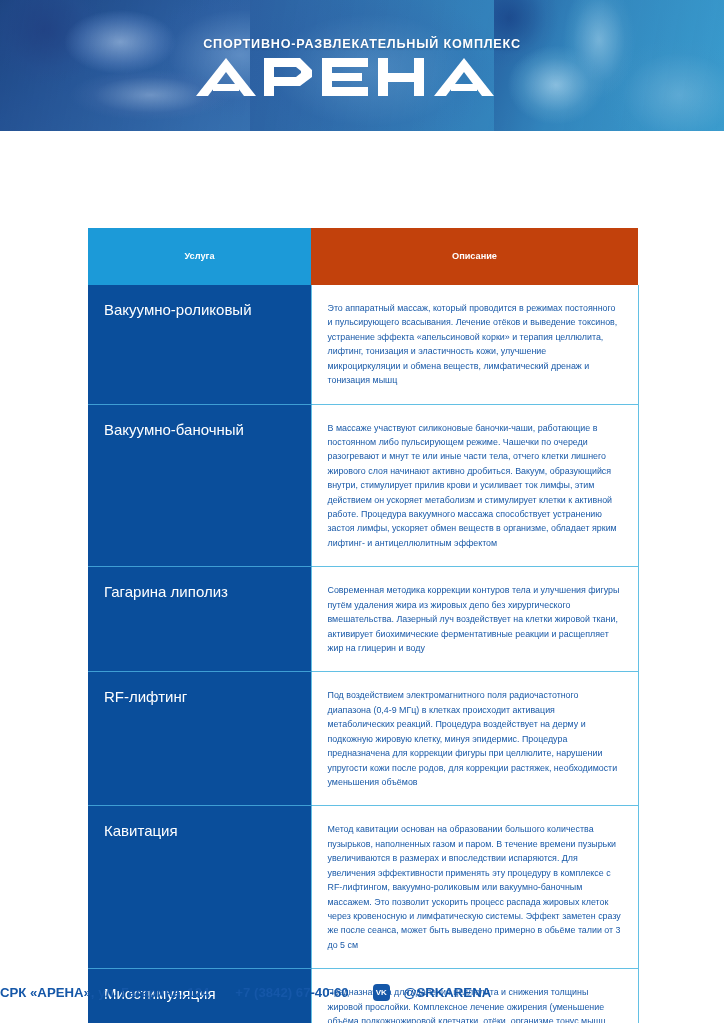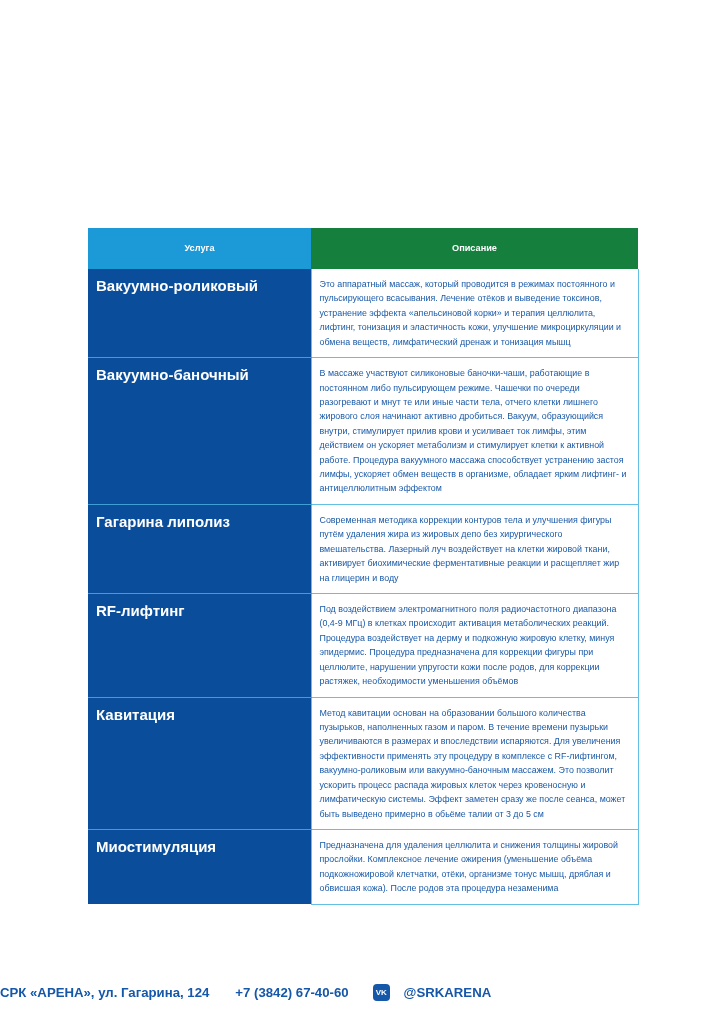--- a/index.html
+++ b/index.html
@@ -115,43 +115,43 @@
   
   .svc-table {
     position: absolute;
     left: 88px;
     top: 228px;
     width: 550px;
     border-collapse: collapse;
     table-layout: fixed;
   }
   .svc-table th, .svc-table td {
-    padding: 8px;
+    padding: 16px;
     vertical-align: top;
   }
   col.col-service { width: 223px; }
   col.col-desc    { width: 327px; }
 
   .th-cell {
     background: #1c9ad8;
     color: #ffffff;
     font-size: 9.2px;
     font-weight: bold;
     text-align: center;
     height: 25px;
     line-height: 25px;
     vertical-align: middle;
   }
-  .th-cell.th-desc { background: #15803d; }
+  .th-cell.th-desc { background: #c2410c; }
 
   .svc-cell {
     background: #0a4e9b;
     color: #ffffff;
     font-size: 15px;
-    font-weight: bold;
+    font-weight: normal;
     padding: 0 0 0 20px;
     vertical-align: middle;
     border-bottom: 1px solid #3f9ed4;
     line-height: 1.2;
   }
   .desc-cell {
     background: #ffffff;
     color: #1a5aa8;
     font-size: 8.9px;
     line-height: 1.62;
@@ -199,20 +199,49 @@
     font-weight: bold;
     letter-spacing: -0.3px;
     line-height: 1;
   }
 </style>
 </head>
 <body>
 
 <div class="page">
 
+  <div class="hero">
+    <div class="hero-photo">
+      <div class="photo-left"></div>
+      <div class="photo-mid"></div>
+      <div class="photo-right"></div>
+    </div>
+    <div class="hero-tint"></div>
+
+    <div class="hero-logo">
+      <div class="hero-tagline">СПОРТИВНО-РАЗВЛЕКАТЕЛЬНЫЙ КОМПЛЕКС</div>
+      <svg class="hero-brand" viewBox="0 0 340 44" aria-label="АРЕНА">
+        <g fill="#ffffff">
+
+          <path d="M4 41 L34 3 L64 41 L52 41 L34 17 L16 41 Z"></path>
+          <rect x="21" y="29" width="26" height="7"></rect>
+
+          <path d="M72 41 L72 3 L108 3 L120 15 L120 22 L108 31 L82 31 L82 41 Z
+                   M82 12 L82 22 L104 22 L109 18 L109 16 L104 12 Z"></path>
+
+          <path d="M130 3 L176 3 L176 12 L140 12 L140 18 L170 18 L170 26 L140 26 L140 32 L176 32 L176 41 L130 41 Z"></path>
+
+          <path d="M186 3 L196 3 L196 18 L222 18 L222 3 L232 3 L232 41 L222 41 L222 27 L196 27 L196 41 L186 41 Z"></path>
+
+          <path d="M242 41 L272 3 L302 41 L290 41 L272 17 L254 41 Z"></path>
+          <rect x="259" y="29" width="26" height="7"></rect>
+        </g>
+      </svg>
+    </div>
+  </div>
 
 
   <table class="svc-table">
     <colgroup>
       <col class="col-service">
       <col class="col-desc">
     </colgroup>
     <thead>
       <tr>
         <th class="th-cell th-service">Услуга</th>

